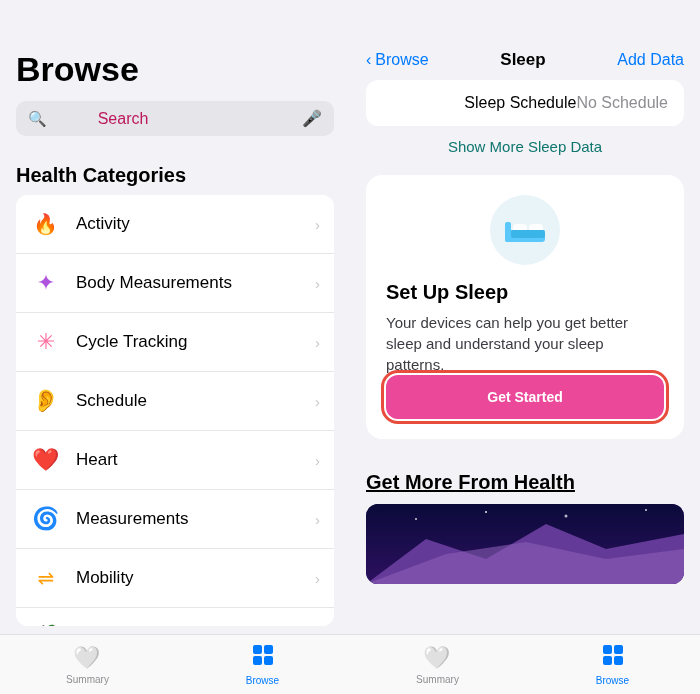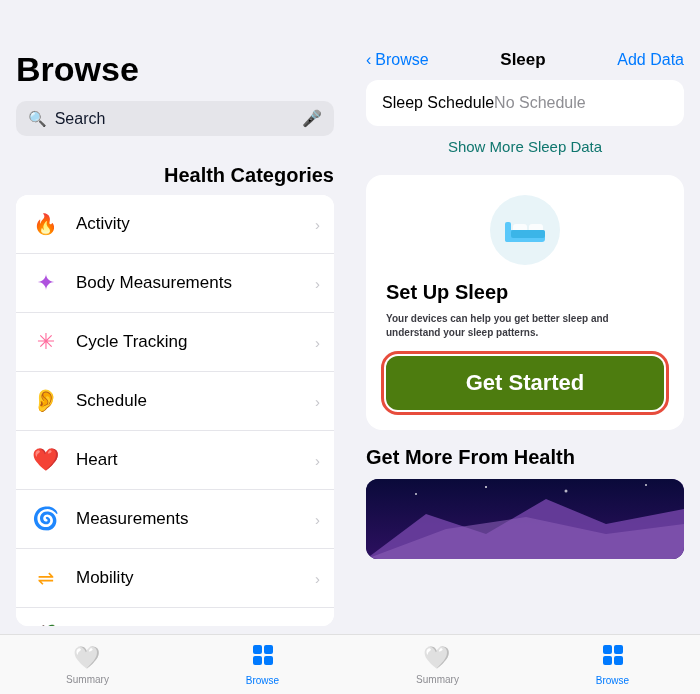--- a/index.html
+++ b/index.html
@@ -41,36 +41,36 @@
       padding: 8px 12px;
       gap: 8px;
     }
 
     .search-icon-wrap {
       color: #8e8e93;
       font-size: 15px;
     }
 
     .search-placeholder {
-      color: #0f172a;
+      color: #be185d;
       font-size: 16px;
       flex: 1;
+      margin-left: 43px;
     }
 
     .mic-icon {
       color: #8e8e93;
       font-size: 16px;
     }
 
     .categories-label {
       font-size: 20px;
       font-weight: 700;
       color: #000;
       padding: 20px 16px 8px 16px;
-      text-align: right;
     }
 
     .category-list {
       flex: 1;
       overflow: hidden;
       background: #fff;
       border-radius: 12px;
       margin: 0 16px;
     }
 
@@ -194,21 +194,21 @@
       flex: 1;
       overflow: hidden;
       padding: 0 16px;
     }
 
     .sleep-schedule-row {
       background: #fff;
       border-radius: 12px;
       display: flex;
       align-items: center;
-      justify-content: flex-start;
+      justify-content: flex-end;
       padding: 14px 16px;
       margin-bottom: 2px;
     }
 
     .schedule-label {
       font-size: 16px;
       color: #000;
     }
 
     .schedule-value {
@@ -248,43 +248,42 @@
     }
 
     .set-up-title {
       font-size: 20px;
       font-weight: 700;
       color: #000;
       margin-bottom: 8px;
     }
 
     .set-up-desc {
-      font-size: 10px;
+      font-size: 15px;
       color: #3c3c43;
       line-height: 1.4;
-      margin-bottom: 16px;
-      font-weight: bold;
     }
 
     .get-started-btn {
       width: 100%;
-      background: #4d7c0f;
+      background: #ec4899;
       color: #fff;
-      font-size: 22px;
+      font-size: 14px;
       font-weight: 600;
       border: none;
       border-radius: 12px;
       padding: 14px;
       cursor: pointer;
       outline: 3px solid #e74c3c;
       outline-offset: 2px;
     }
 
     .get-more-section {
-      margin-top: 16px;
+      margin-top: 32px;
+      text-decoration: underline;
     }
 
     .get-more-title {
       font-size: 20px;
       font-weight: 700;
       color: #000;
       margin-bottom: 10px;
     }
 
     .get-more-image {

